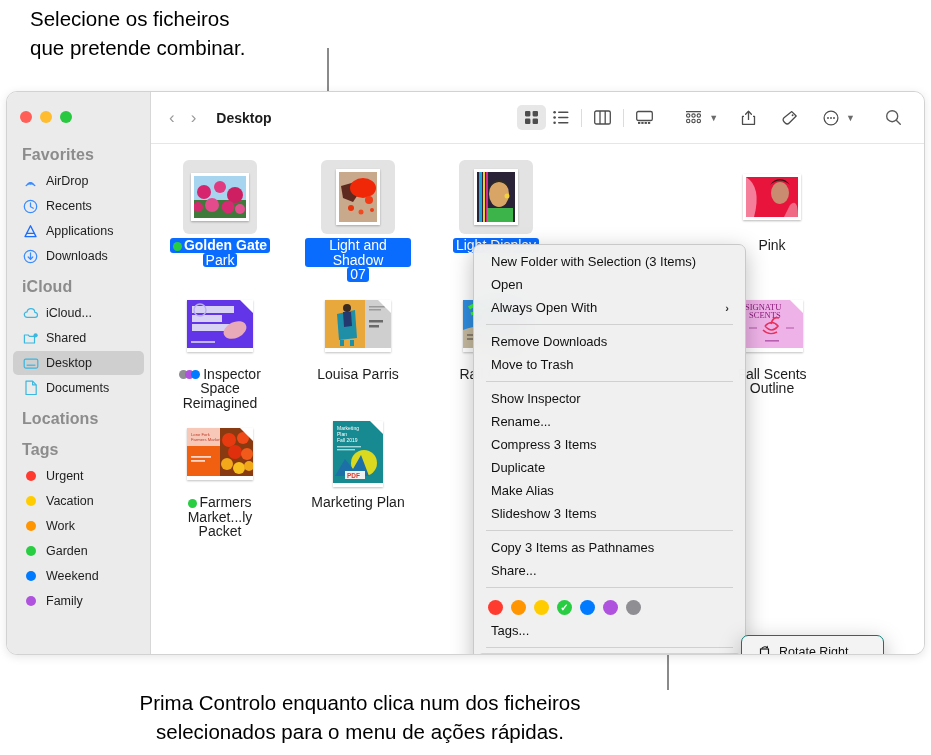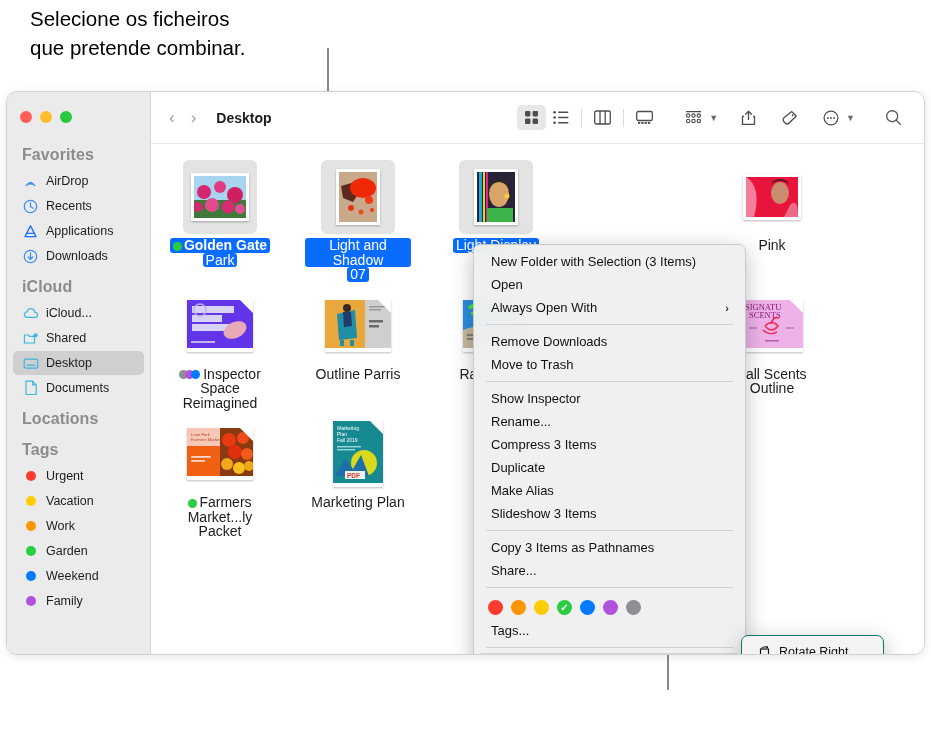--- a/index.html
+++ b/index.html
@@ -201,20 +201,22 @@
 </style>
 </head>
 <body>
 
 <div id="root">
 
   <div class="annot" id="annot-top">Selecione os ficheiros
 que pretende combinar.</div>
   <div class="callout-line" id="callout-top"></div>
 
+  <div class="annot" id="annot-bottom">Prima Controlo enquanto clica num dos ficheiros
+selecionados para o menu de ações rápidas.</div>
   <div class="callout-line" id="callout-bottom"></div>
 
   <div id="finder-window">
 
     <div id="sidebar">
       <div id="traffic-lights">
         <div class="tl tl-red"></div>
         <div class="tl tl-yellow"></div>
         <div class="tl tl-green"></div>
       </div>
@@ -546,21 +548,21 @@
                   <circle cx="22" cy="8" r="4" fill="#3a2a20"></circle>
                   <rect x="15" y="40" width="4" height="6" fill="#1f8fa8"></rect>
                   <rect x="25" y="40" width="4" height="6" fill="#1f8fa8"></rect>
                   <rect x="44" y="20" width="14" height="2.5" fill="#6a6a6a"></rect>
                   <rect x="44" y="25" width="10" height="2.5" fill="#6a6a6a"></rect>
                   <rect x="44" y="6" width="16" height="1.5" fill="#9a9a9a"></rect>
                   <rect x="44" y="9" width="12" height="1.5" fill="#9a9a9a"></rect>
                 </svg><div class="doc-fold"></div></div>
             </div>
             <div class="file-label">
-              <span class="lbl-line">Outline Parris</span>
+              <span class="lbl-line">Louisa Parris</span>
               <div style="width: 100%; height: 0px;"></div>
             </div>
           </div>
           <div class="file-cell">
             <div class="thumb-box">
               <div class="doc-thumb"><svg width="66" height="48" viewBox="0 0 66 48">
                   <rect width="66" height="48" fill="#2f8de0"></rect>
                   <path d="M0 30 Q20 22 44 30 L66 26 L66 48 L0 48 Z" fill="#c6bba0"></path>
                   <path d="M6 8 q8 -6 14 2 q6 -7 13 0 q7 -5 12 3" fill="none" stroke="#3ef23a" stroke-width="3.5"></path>
                   <path d="M8 14 q10 -4 18 3 q8 -6 16 1" fill="none" stroke="#3ef23a" stroke-width="3"></path>

